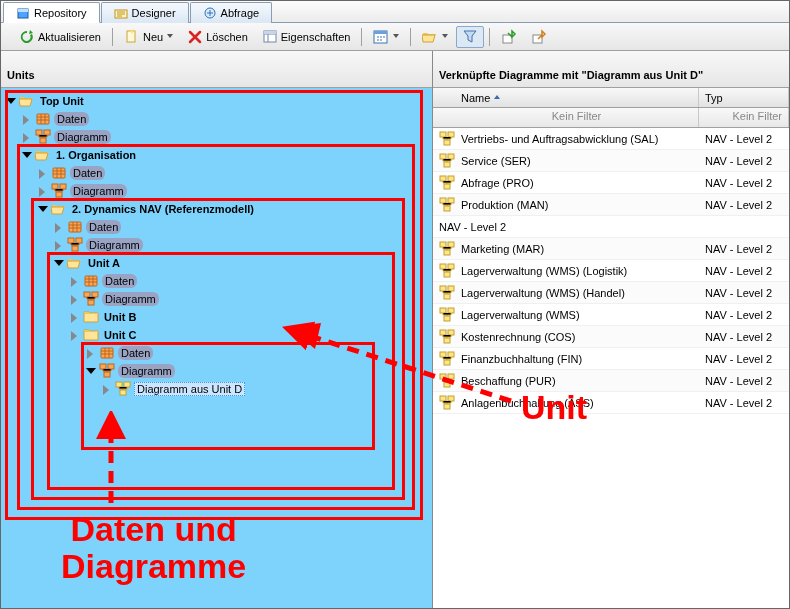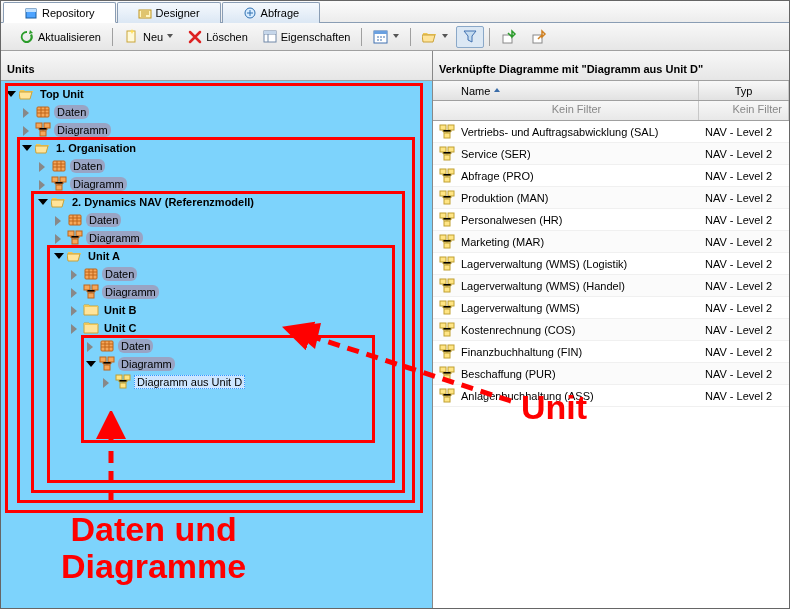--- a/index.html
+++ b/index.html
@@ -1,35 +1,35 @@
 <!DOCTYPE html>
 <html><head>
 <meta charset="utf-8">
 <style>
   * { box-sizing: border-box; margin: 0; padding: 0; }
   body { font-family: Tahoma, "Segoe UI", sans-serif; font-size: 11px; color: #000; background: #fff; width: 790px; height: 609px; border: 1px solid #666; overflow: hidden; position: relative; }
   
   
   .tabs { display: flex; background: linear-gradient(#fcfcfc,#ececec); border-bottom: 1px solid #8a9db4; height: 22px; padding-left: 2px; }
-  .tab { display: flex; align-items: center; gap: 4px; padding: 2px 20px; border: 1px solid #8a9db4; border-bottom: none; margin-right: 1px; background: linear-gradient(#f5f9fd,#dbe7f4); cursor: default; height: 21px; margin-top: 1px; border-radius: 2px 2px 0 0; }
+  .tab { display: flex; align-items: center; gap: 4px; padding: 2px 12px; border: 1px solid #8a9db4; border-bottom: none; margin-right: 1px; background: linear-gradient(#f5f9fd,#dbe7f4); cursor: default; height: 21px; margin-top: 1px; border-radius: 2px 2px 0 0; }
   .tab.active { background: #fff; position: relative; z-index: 2; border-bottom: 1px solid #fff; }
   .tab-icon { width: 14px; height: 14px; display: inline-block; }
   
   
   .toolbar { display: flex; align-items: center; height: 28px; background: linear-gradient(#f8f8f8,#e6e6e6); border-bottom: 1px solid #a0a0a0; padding: 0 12px; gap: 2px; }
   .tb-btn { display: flex; align-items: center; gap: 3px; padding: 2px 5px; border: 1px solid transparent; border-radius: 2px; cursor: default; height: 22px; }
   .tb-sep { width: 1px; height: 18px; background: #a0a0a0; margin: 0 3px; }
   .tb-icon { width: 16px; height: 16px; display: inline-block; }
   .drop-arr { width: 7px; height: 7px; display: inline-block; }
   
   
   .main { display: flex; height: calc(100% - 50px); }
   .left-pane { width: 432px; border-right: 1px solid #888; display: flex; flex-direction: column; position: relative; }
   .right-pane { flex: 1; display: flex; flex-direction: column; }
-  .pane-header { font-weight: bold; padding: 12px 6px; background: linear-gradient(#f8f8f8,#e6e6e6); border-bottom: 1px solid #a0a0a0; height: 30px; }
+  .pane-header { font-weight: bold; padding: 18px 6px; background: linear-gradient(#f8f8f8,#e6e6e6); border-bottom: 1px solid #a0a0a0; height: 30px; }
   .pane-body { flex: 1; overflow: auto; background: #7dd3fc; position: relative; padding: 4px 0 0 4px; }
   
   
   .tree { font-size: 11px; user-select: none; }
   .node { white-space: nowrap; }
   .row { display: flex; align-items: center; height: 18px; margin-bottom: 0; }
   .twisty { width: 11px; height: 11px; margin-right: 3px; display: inline-block; }
   .node-icon { width: 16px; height: 16px; margin-right: 3px; display: inline-block; }
   .children { padding-left: 16px; }
   .label-text { padding: 1px 2px; }
@@ -38,21 +38,21 @@
   .sel { background: #cde6ff; border: 1px dotted #3399ff; padding: 0 2px; }
   
   
   .anno-box { position: absolute; border: 3px solid #ff0000; pointer-events: none; }
   .anno-text { position: absolute; color: #ff0000; font-size: 34px; font-weight: bold; pointer-events: none; line-height: 1.1; text-align: center; font-family: Arial, sans-serif; }
   
   
   .grid-head { display: flex; background: linear-gradient(#f8f8f8,#e2e2e2); border-bottom: 1px solid #a0a0a0; height: 20px; }
   .grid-head .col { padding: 2px 6px; border-right: 1px solid #c8c8c8; display: flex; align-items: center; gap: 3px; }
   .col-name { flex: 1; padding-left: 28px !important; }
-  .col-typ { width: 90px; justify-content: center; }
+  .col-typ { width: 90px; }
   .filter-row { display: flex; background: linear-gradient(#f8f8f8,#e8e8e8); border-bottom: 1px solid #a0a0a0; height: 20px; color: #888; }
   .filter-row .col { padding: 2px 6px; border-right: 1px solid #c8c8c8; }
   .grid-body { flex: 1; overflow: auto; }
   .grid-row { display: flex; align-items: center; height: 22px; border-bottom: 1px solid #f0f0f0; }
   .grid-row:nth-child(even){ background:#fbfbfb;}
   .grid-row .cell-name { flex: 1; padding-left: 6px; display: flex; align-items: center; gap: 6px; }
   .grid-row .cell-typ { width: 90px; padding-left: 6px; }
   .row-icon { width: 16px; height: 16px; display: inline-block; }
   .sort-arr { width:8px; height:8px; }
   
@@ -485,26 +485,20 @@
         <div class="grid-row">
           <div class="cell-name">
             <svg class="row-icon">
               <use href="#i-diag-y"></use>
             </svg>
             <span>Produktion (MAN)</span>
           </div>
           <div class="cell-typ"><span>NAV - Level 2</span></div>
         </div>
         <div class="grid-row">
-          <div class="cell-name">
-            <svg class="row-icon">
-              <use href="#i-diag-y"></use>
-            </svg>
-            <span>Personalwesen (HR)</span>
-          </div>
           <div class="cell-typ"><span>NAV - Level 2</span></div>
         </div>
         <div class="grid-row">
           <div class="cell-name">
             <svg class="row-icon">
               <use href="#i-diag-y"></use>
             </svg>
             <span>Marketing (MAR)</span>
           </div>
           <div class="cell-typ"><span>NAV - Level 2</span></div>

